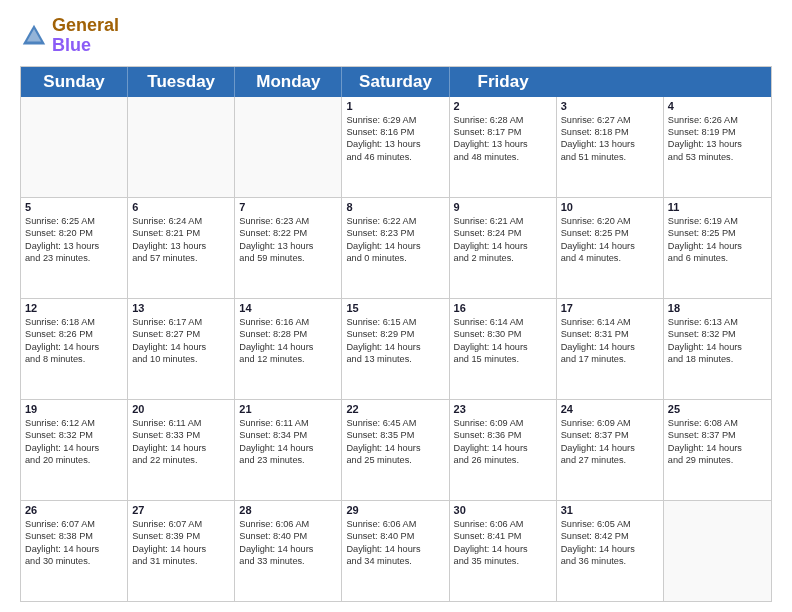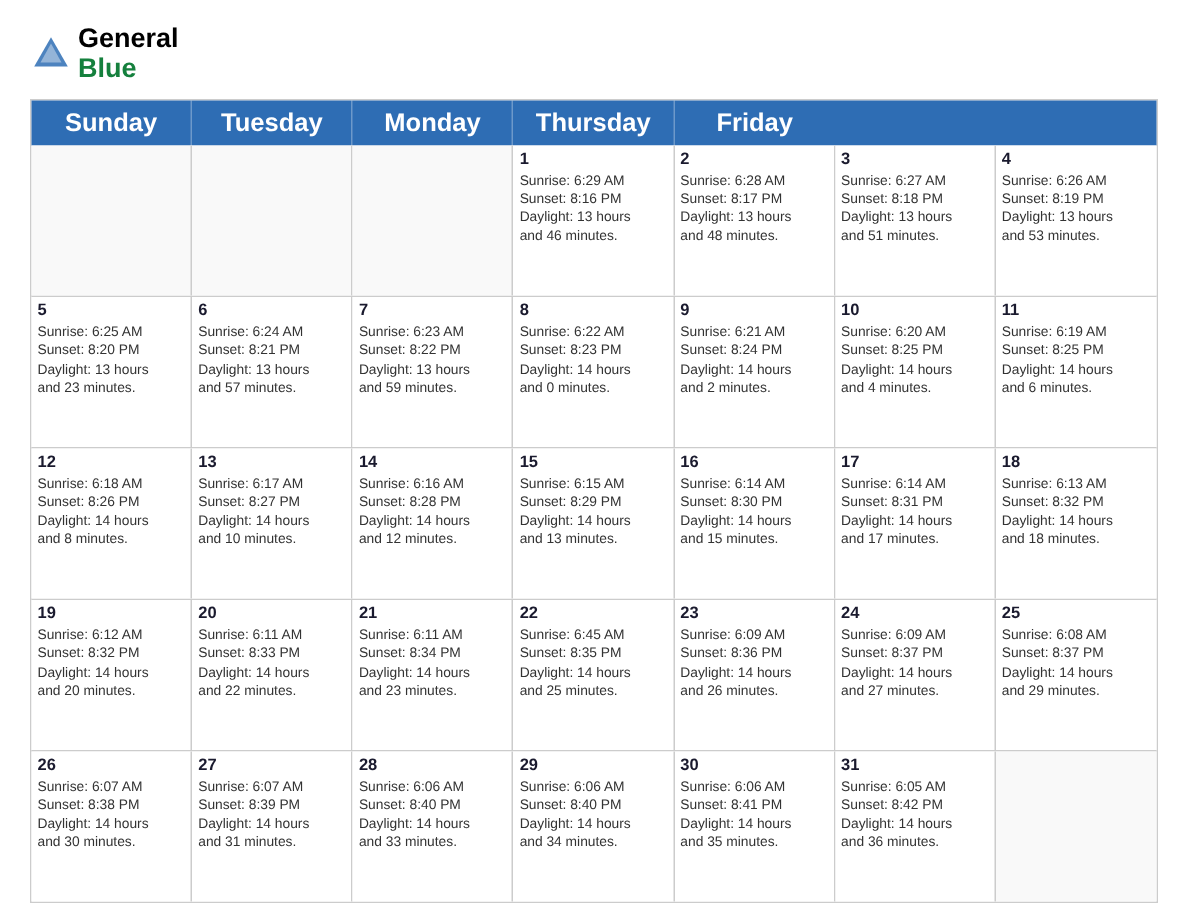--- a/index.html
+++ b/index.html
@@ -27,21 +27,21 @@
       display: flex;
       align-items: center;
     }
     .logo-text {
       font-size: 18px;
       font-weight: bold;
       color: #1a1a2e;
       line-height: 1.1;
     }
     .logo-text span {
-      color: #000000;
+      color: #a16207;
     }
     .logo-icon {
       width: 28px;
       height: 28px;
       margin-right: 4px;
     }
     .title-block {
       text-align: right;
     }
     .month-title {
@@ -116,35 +116,35 @@
   <div class="header">
     <div class="logo">
       <svg class="logo-icon" viewBox="0 0 40 40">
         <rect x="0" y="0" width="40" height="40" fill="none"></rect>
 
         <polygon points="20,4 36,32 4,32" fill="#2e6db4" opacity="0.85"></polygon>
         <polygon points="20,10 30,28 10,28" fill="#fff" opacity="0.4"></polygon>
       </svg>
       <div class="logo-text">
         <div><span>General</span></div>
-        <div><span style="color:#15803d">Blue</span></div>
+        <div><span style="color:#8b5cf6">Blue</span></div>
       </div>
     </div>
     <div class="title-block">
       <div class="month-title"></div>
       <div class="location"></div>
     </div>
   </div>
 
   <div class="calendar">
     <div class="cal-header" id="cal-header">
         <div class="cal-header-cell">Sunday</div>
         <div class="cal-header-cell">Tuesday</div>
         <div class="cal-header-cell">Monday</div>
-        <div class="cal-header-cell">Thursday</div>
+        <div class="cal-header-cell">Saturday</div>
         <div class="cal-header-cell">Friday</div>
       </div>
     <div class="cal-body" id="cal-body">
         <div class="cal-row">
           <div class="cal-cell empty"></div>
           <div class="cal-cell empty"></div>
           <div class="cal-cell empty"></div>
           <div class="cal-cell">
             <div class="day-num">1</div>
             <div class="cell-line">Sunrise: 6:29 AM</div>

